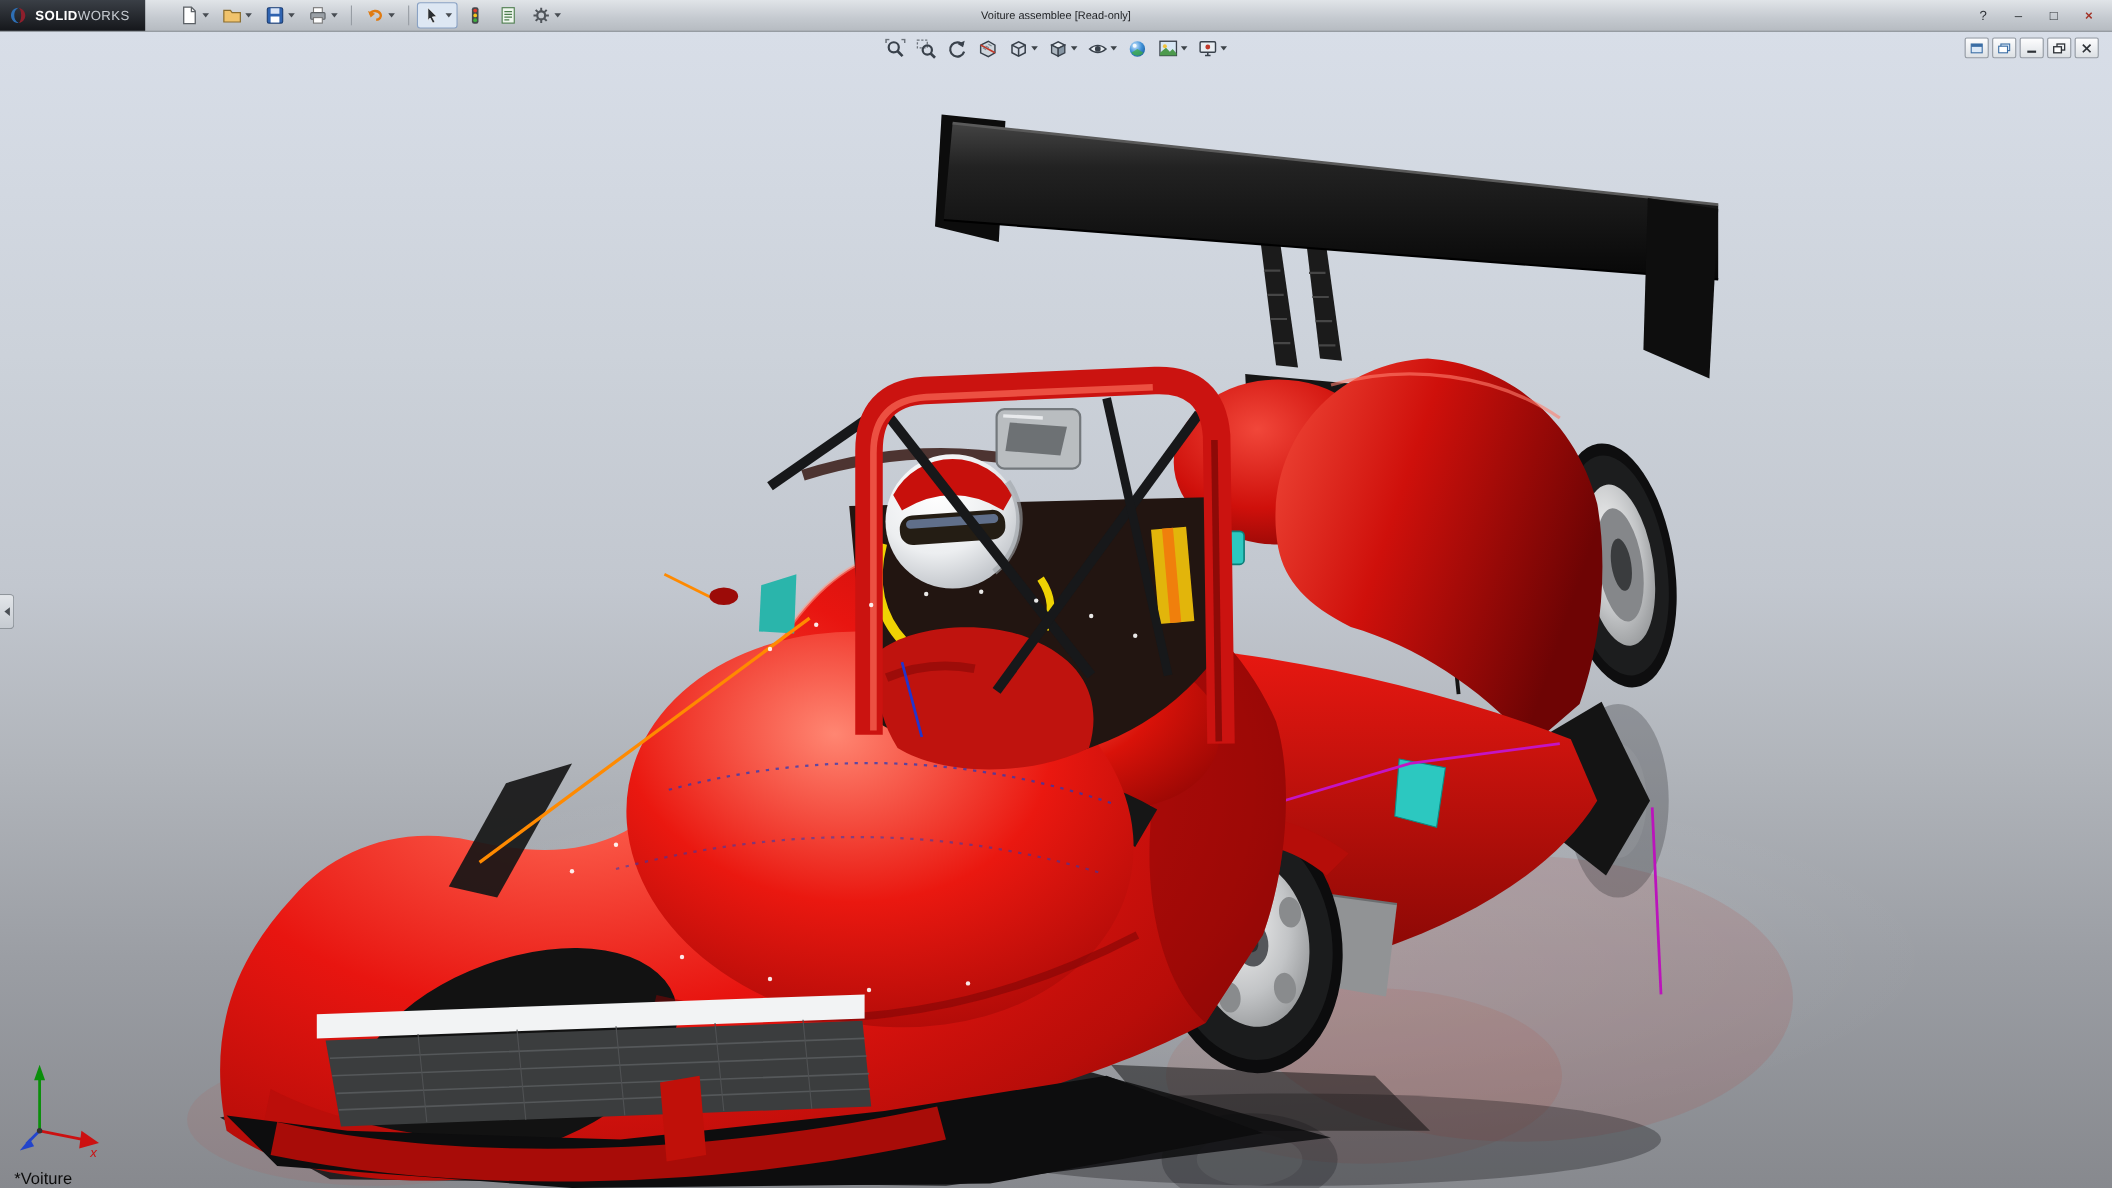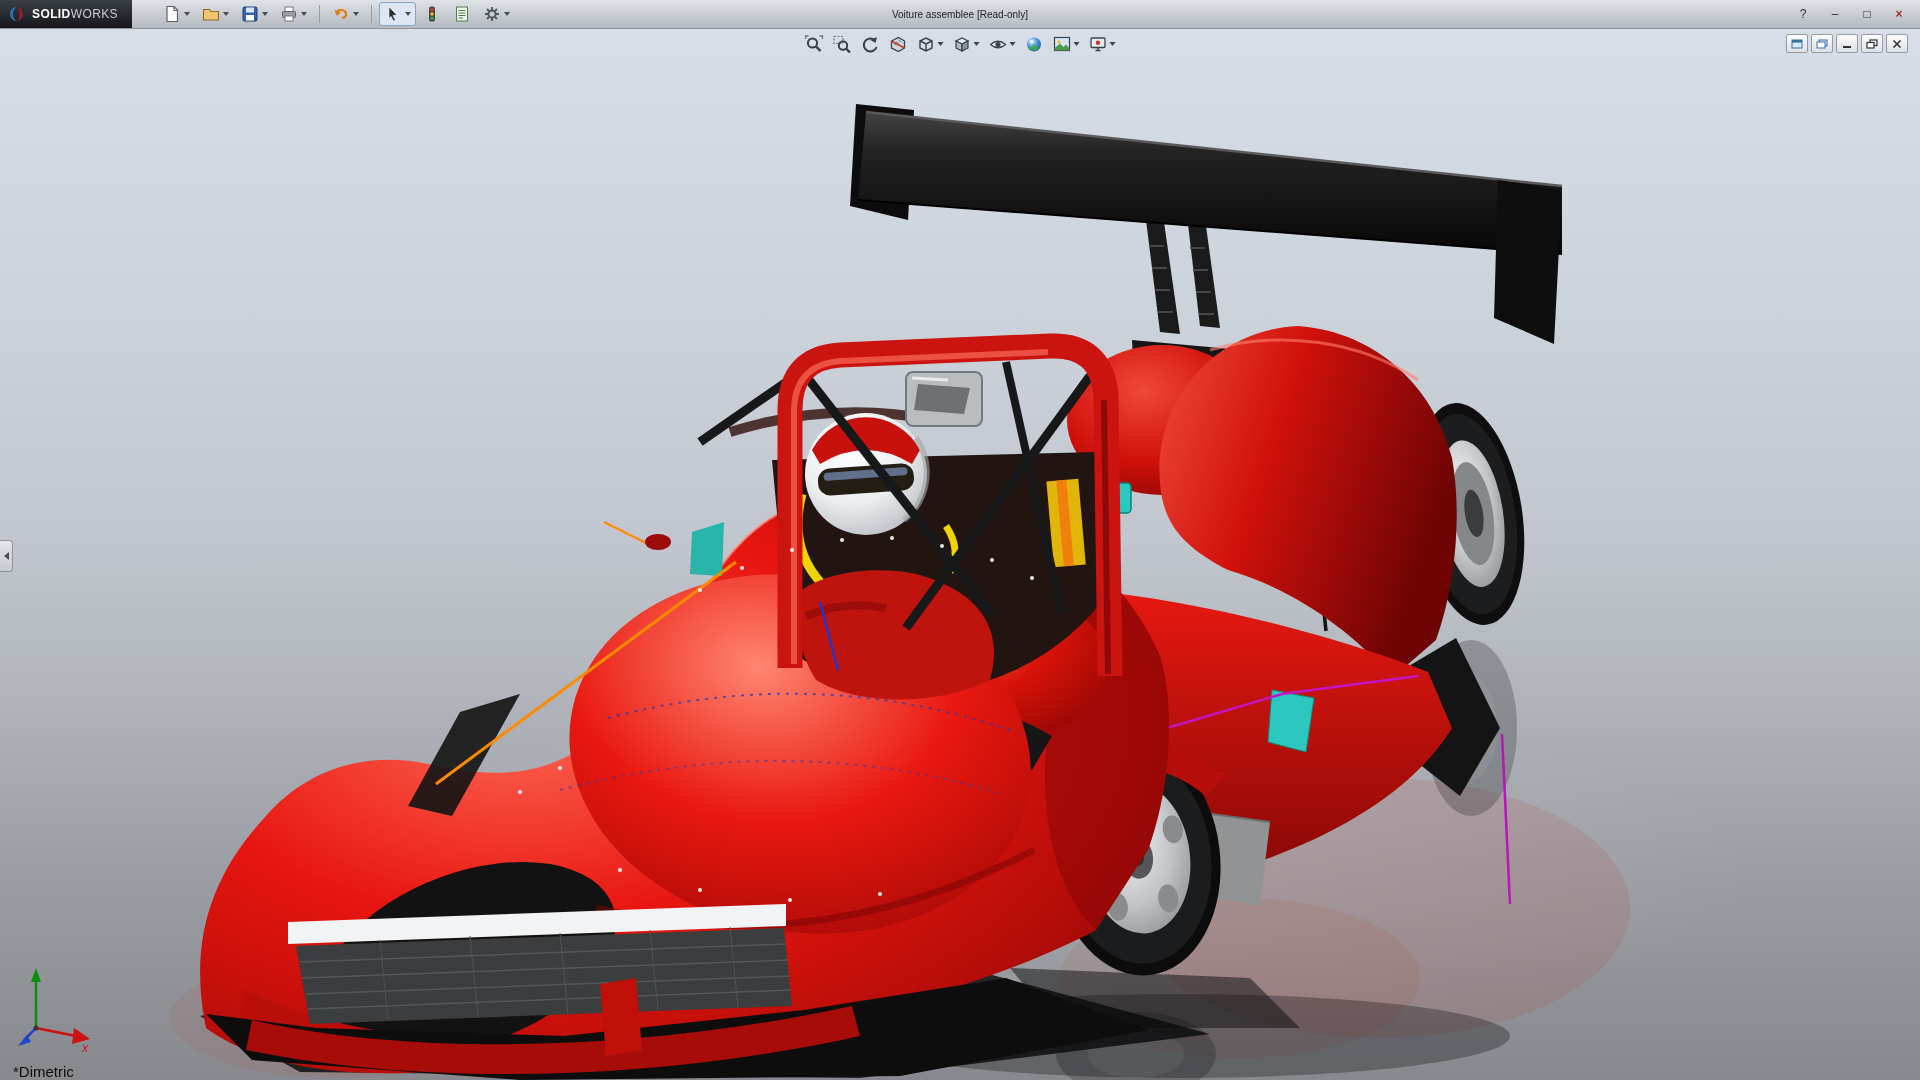--- a/index.html
+++ b/index.html
@@ -481,14 +481,14 @@
     <line x1="22" y1="66" x2="22" y2="18" stroke="#0a8f0a" stroke-width="2.5"></line>
     <polygon points="17,20 27,20 22,6" fill="#0a8f0a"></polygon>
     <line x1="22" y1="66" x2="62" y2="74" stroke="#cc1111" stroke-width="2.5"></line>
     <polygon points="60,66 76,77 58,82" fill="#cc1111"></polygon>
     <line x1="22" y1="66" x2="10" y2="78" stroke="#2244cc" stroke-width="2.5"></line>
     <polygon points="4,84 13,73 17,80" fill="#2244cc"></polygon>
     <circle cx="22" cy="66" r="2.5" fill="#333333"></circle>
     <text x="68" y="90" font-size="12" fill="#cc1111" font-style="italic">x</text>
   </svg>
 
-  <div class="orientation-label">*Dimetric</div>
+  <div class="orientation-label">*Voiture</div>
 </div>
 
 </body></html>

